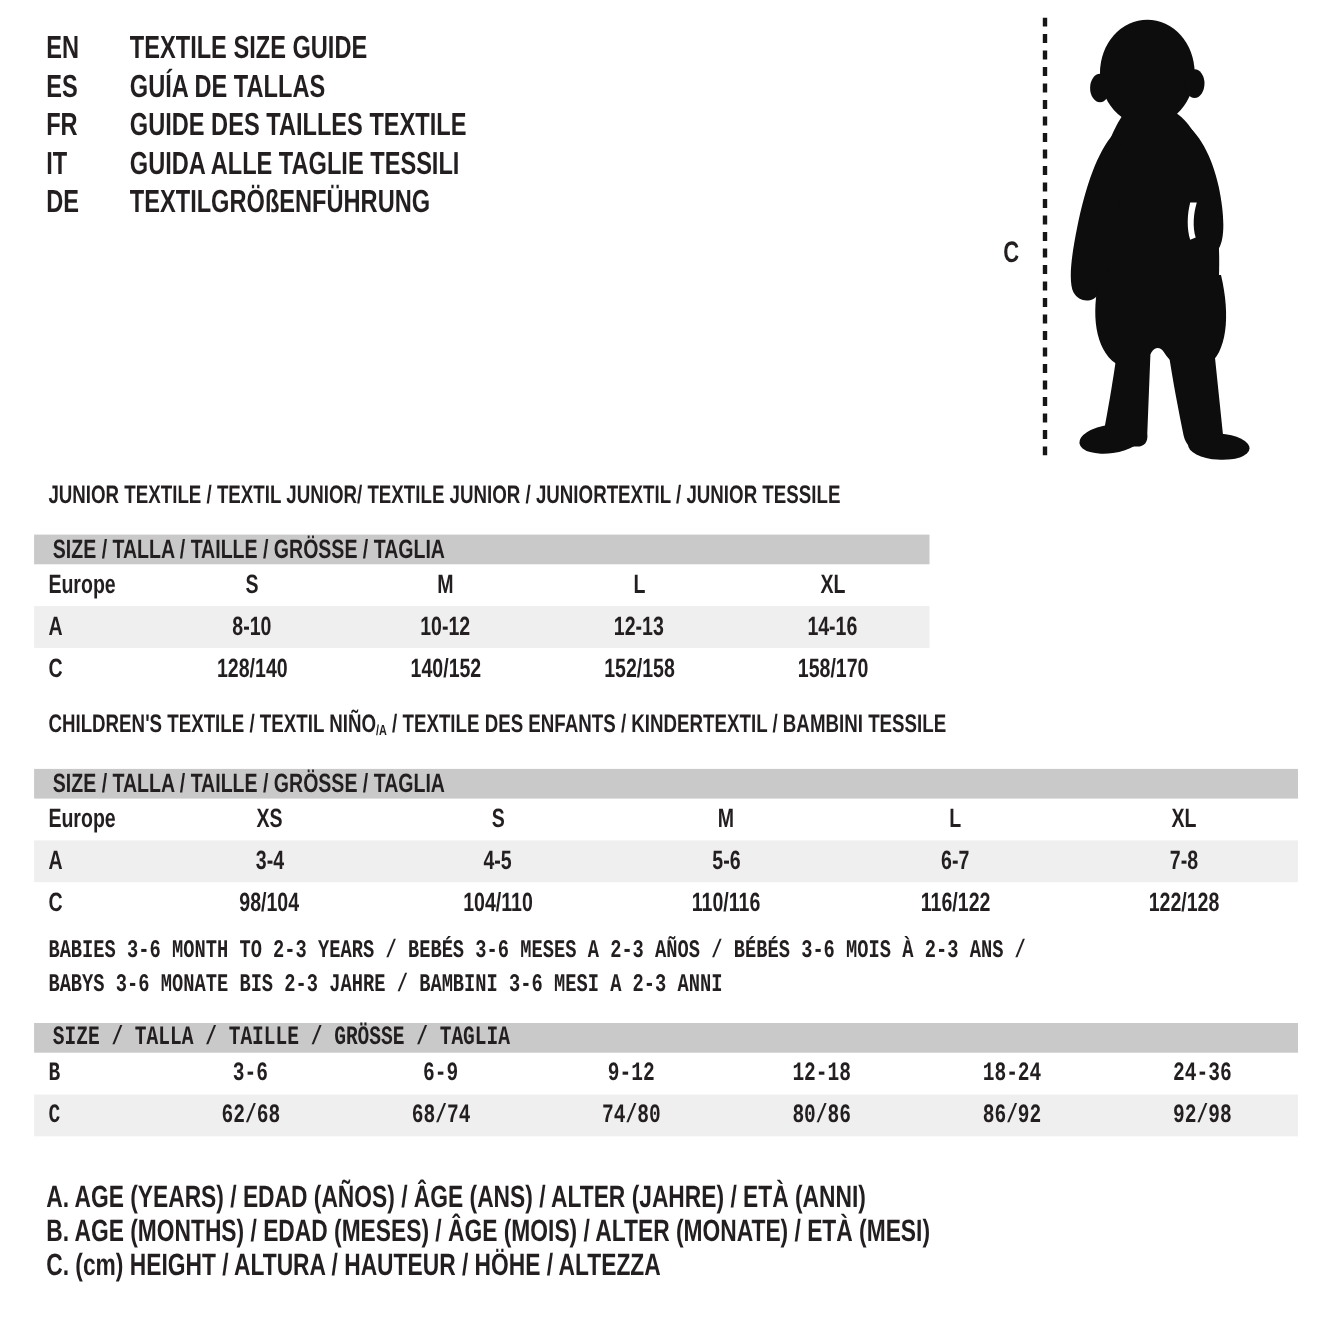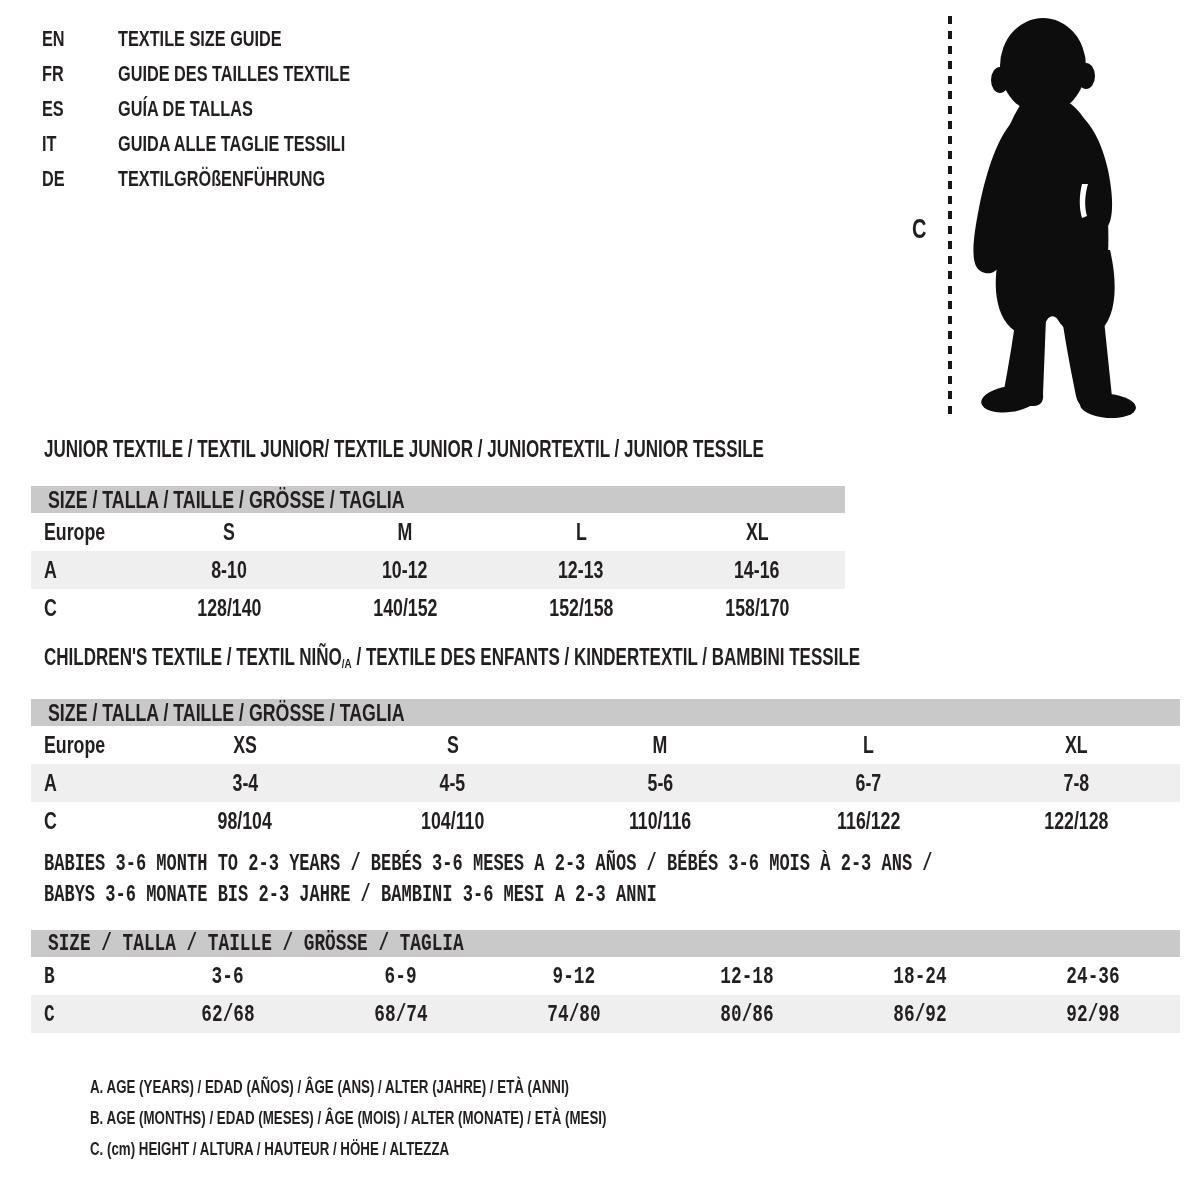--- a/index.html
+++ b/index.html
@@ -12,21 +12,21 @@
     color:#231f20;
     overflow:hidden;
   }
   
   .cond  { display:inline-block; transform:scaleX(0.74); transform-origin:0 50%; white-space:nowrap; }
   .cond-c{ display:inline-block; transform:scaleX(0.74); transform-origin:50% 50%; white-space:nowrap; }
   .sub   { font-size:0.58em; vertical-align:-0.22em; }
 
   
   .lang-block { position:absolute; left:42px; top:26px; }
-  .lang-row  { display:flex; align-items:flex-start; height:35px; font-size:22px; }
+  .lang-row  { display:flex; align-items:flex-end; height:35px; font-size:29px; }
   .lang-code { width:76px; }
 
   
   .meas-label { position:absolute; left:912px; top:214px; font-size:27px; }
   .meas-line  { position:absolute; left:946px; top:16px; }
   .silhouette { position:absolute; left:958px; top:16px; }
 
   
   .tbl { position:absolute; }
   #tbl-junior   { left:31px; top:437px; width:814px; }
@@ -44,37 +44,37 @@
     height:27px; line-height:27px;
     padding-left:17px;
     font-size:24px;
   }
   .trow { display:flex; align-items:center; height:38px; font-size:24px; }
   .tlabel { width:110px; padding-left:13px; }
   .tcell  { flex:1; text-align:center; }
 
   
   .legend { position:absolute; left:42px; top:1072px; }
-  .legend-line { line-height:31px; font-size:18px;margin-left:48px; }
+  .legend-line { line-height:31px; font-size:28px; }
 </style>
 </head>
 <body style="background: rgb(255, 255, 255); color: rgb(35, 31, 32);">
 
 <div class="lang-block">
     <div class="lang-row">
       <div class="lang-code"><span class="cond">EN</span></div>
       <div class="lang-title"><span class="cond">TEXTILE SIZE GUIDE</span></div>
     </div>
     <div class="lang-row">
+      <div class="lang-code"><span class="cond">ES</span></div>
+      <div class="lang-title"><span class="cond">GUÍA DE TALLAS</span></div>
+    </div>
+    <div class="lang-row">
       <div class="lang-code"><span class="cond">FR</span></div>
       <div class="lang-title"><span class="cond">GUIDE DES TAILLES TEXTILE</span></div>
-    </div>
-    <div class="lang-row">
-      <div class="lang-code"><span class="cond">ES</span></div>
-      <div class="lang-title"><span class="cond">GUÍA DE TALLAS</span></div>
     </div>
     <div class="lang-row">
       <div class="lang-code"><span class="cond">IT</span></div>
       <div class="lang-title"><span class="cond">GUIDA ALLE TAGLIE TESSILI</span></div>
     </div>
     <div class="lang-row">
       <div class="lang-code"><span class="cond">DE</span></div>
       <div class="lang-title"><span class="cond">TEXTILGRÖßENFÜHRUNG</span></div>
     </div>
   </div>

